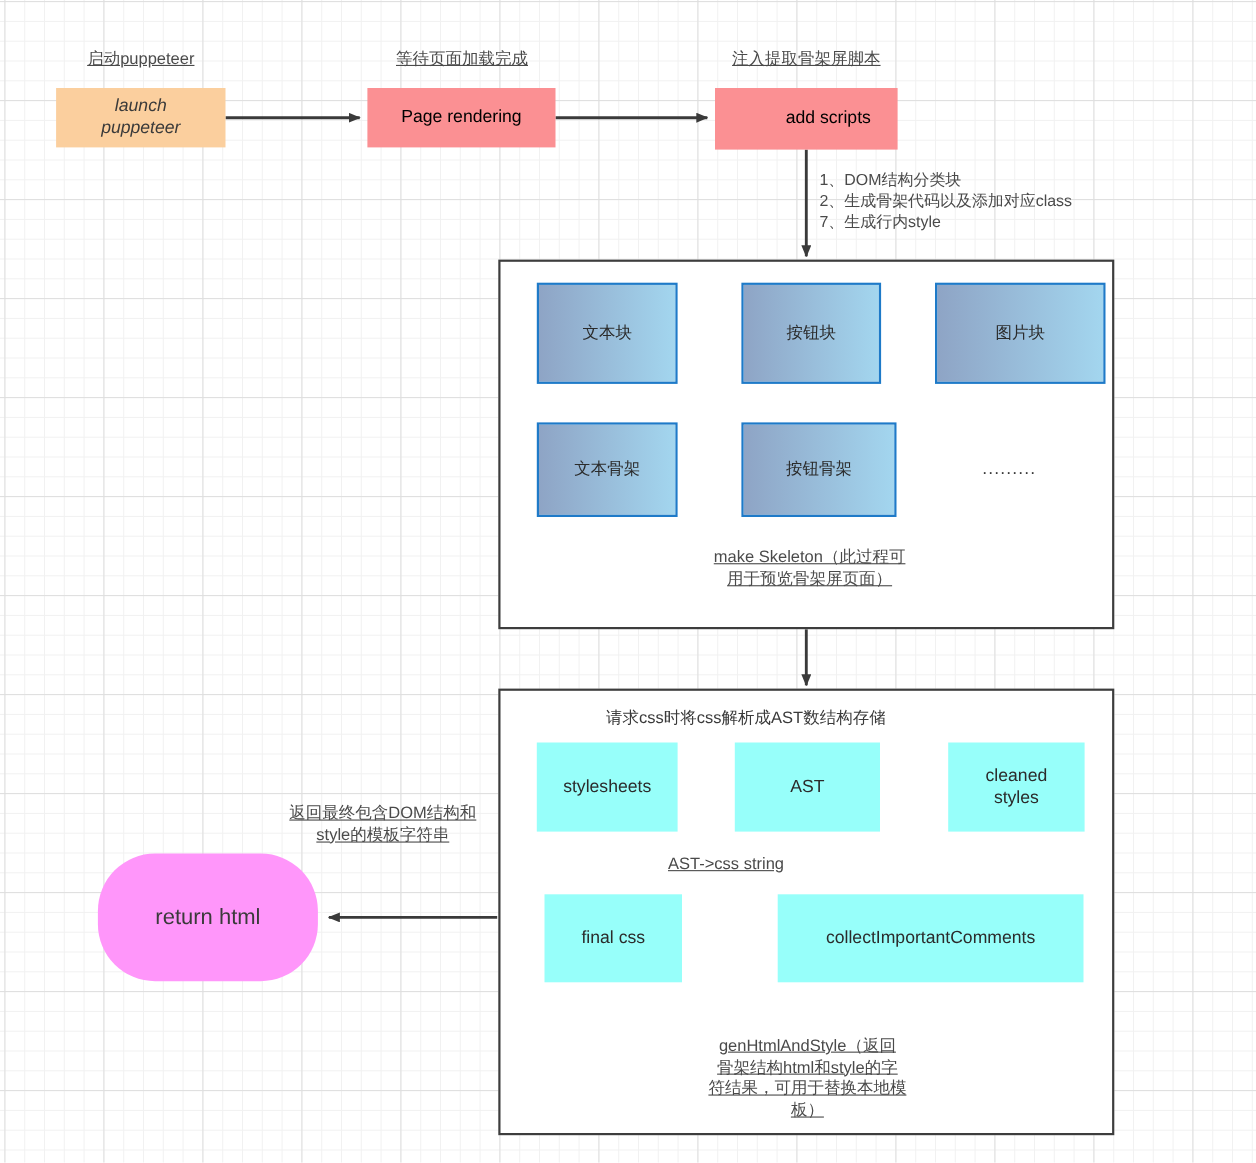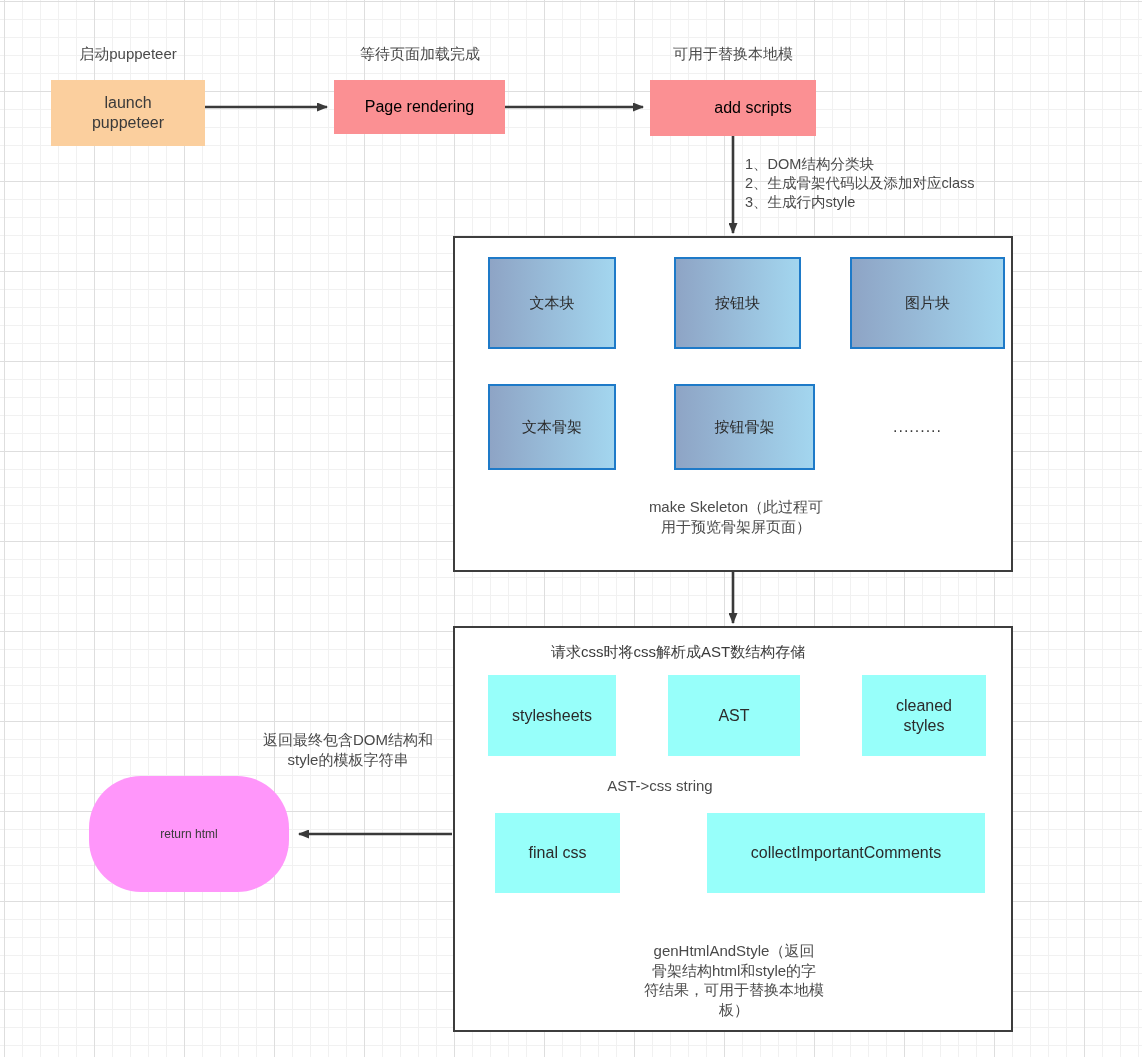--- a/index.html
+++ b/index.html
@@ -51,21 +51,21 @@
     font-size: 16px;
   }
   .n-salmon {
     background: #fb9093;
     color: #000000;
     font-size: 16px;
   }
   .n-pink {
     background: #ff96fa;
     color: #3a3a3a;
-    font-size: 12px;
+    font-size: 20px;
     border-radius: 52px;
   }
   .n-blue {
     background: linear-gradient(to right, #8ea4c5 0%, #a3d6ef 100%);
     border: 2px solid #1e7ac8;
     color: #2b2b2b;
     font-size: 15px;
   }
   .n-cyan {
     background: #97fffa;
@@ -79,20 +79,21 @@
     border: 2px solid #3d3d3d;
   }
   .inner-label {
     position: absolute;
     font-size: 15px;
     color: #3a3a3a;
     white-space: pre;
   }
   .caption-label {
     font-size: 15px;
+    text-decoration: underline;
   }
   .small-note {
     font-size: 14.5px;
   }
   svg.arrows {
     position: absolute;
     left: 0;
     top: 0;
     width: 1142px;
     height: 1057px;
@@ -135,32 +136,32 @@
 
     <polyline points="922,760 922,790 845,790 845,806" fill="none" stroke="#3a3a3a" stroke-width="2.6" marker-end="url(#ah)"></polyline>
 
     <line x1="706" y1="854" x2="627" y2="854" stroke="#3a3a3a" stroke-width="2.6" marker-end="url(#ah)"></line>
 
     <polyline points="452,834 452,834 452,834" fill="none" stroke="#3a3a3a" stroke-width="2.6"></polyline>
     <polyline points="452,834 299,834" fill="none" stroke="#3a3a3a" stroke-width="2.6" marker-end="url(#ah)"></polyline>
   </svg>
 
   <div class="cap caption-label" style="left:48px; top:44px; width:160px;">启动puppeteer</div>
-  <div class="node n-orange" style="left:51px; top:80px; width:154px; height:66px;">launch
+  <div class="node n-orange" style="left:51px; top:80px; width:154px; height:54px;font-style:italic;">launch
 puppeteer</div>
 
   <div class="cap caption-label" style="left:325px; top:44px; width:190px;">等待页面加载完成</div>
   <div class="node n-salmon" style="left:334px; top:80px; width:171px; height:54px;">Page rendering</div>
 
-  <div class="cap caption-label" style="left:635px; top:44px; width:196px;">可用于替换本地模</div>
+  <div class="cap caption-label" style="left:635px; top:44px; width:196px;">注入提取骨架屏脚本</div>
   <div class="node n-salmon" style="left:650px; top:80px; width:166px; height:56px;padding-left:40px;">add scripts</div>
 
   <div class="cap small-note left-align" style="left:745px; top:155px; width:330px;">1、DOM结构分类块
 2、生成骨架代码以及添加对应class
-3、生成行内style</div>
+7、生成行内style</div>
 
   <div class="container-box" style="left:453px; top:236px; width:560px; height:336px;"></div>
 
   <div class="node n-blue" style="left:488px; top:257px; width:128px; height:92px;">文本块</div>
   <div class="node n-blue" style="left:674px; top:257px; width:127px; height:92px;">按钮块</div>
   <div class="node n-blue" style="left:850px; top:257px; width:155px; height:92px;">图片块</div>
 
   <div class="node n-blue" style="left:488px; top:384px; width:128px; height:86px;">文本骨架</div>
   <div class="node n-blue" style="left:674px; top:384px; width:141px; height:86px;">按钮骨架</div>
   <div class="dots" style="left:893px; top:418px;">.........</div>

